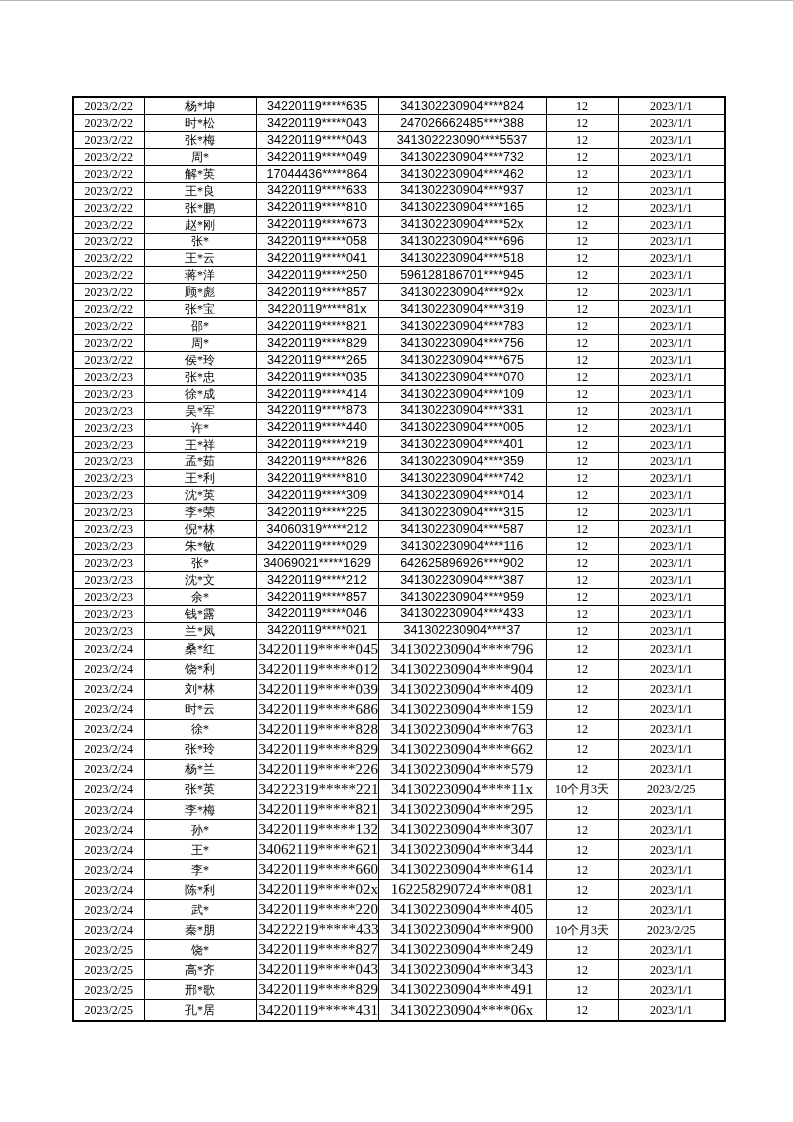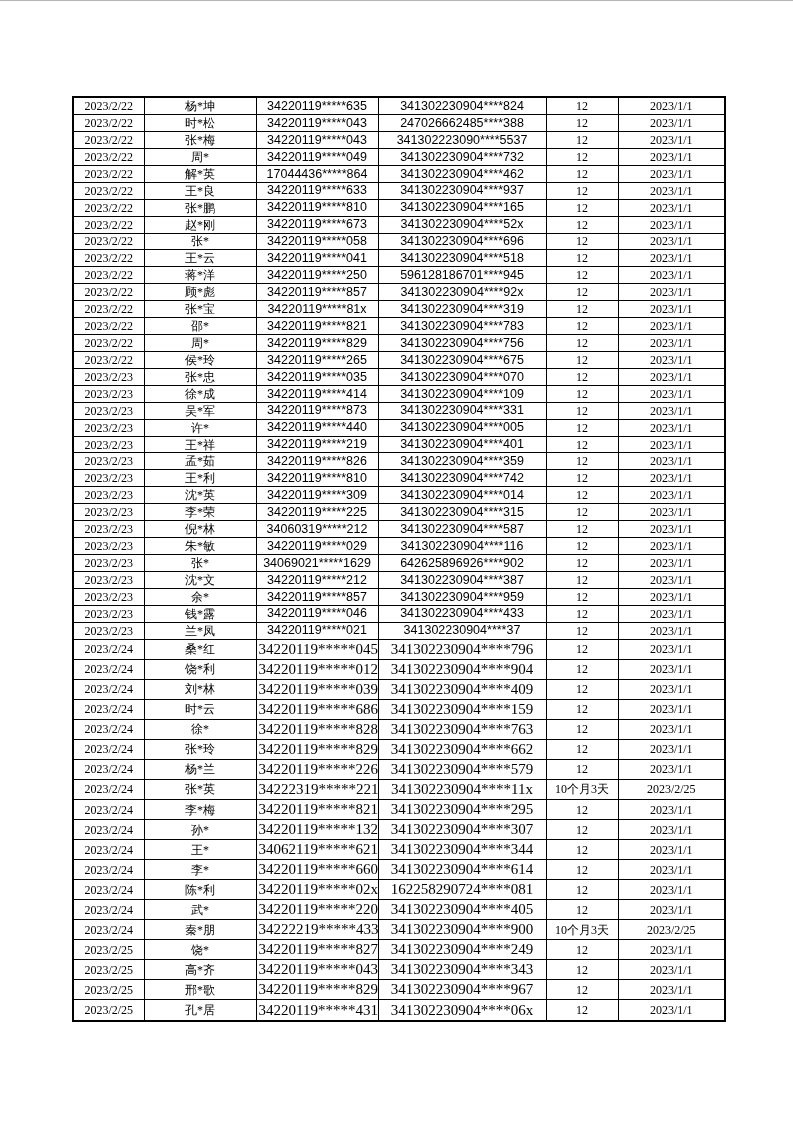--- a/index.html
+++ b/index.html
@@ -465,21 +465,21 @@
           <td class="c-name">高*齐</td>
           <td class="c-id1">34220119*****043</td>
           <td class="c-id2">341302230904****343</td>
           <td class="c-dur">12</td>
           <td class="c-start">2023/1/1</td>
         </tr>
         <tr class="num-serif">
           <td class="c-date">2023/2/25</td>
           <td class="c-name">邢*歌</td>
           <td class="c-id1">34220119*****829</td>
-          <td class="c-id2">341302230904****967</td>
+          <td class="c-id2">341302230904****491</td>
           <td class="c-dur">12</td>
           <td class="c-start">2023/1/1</td>
         </tr>
         <tr class="num-serif">
           <td class="c-date">2023/2/25</td>
           <td class="c-name">孔*居</td>
           <td class="c-id1">34220119*****431</td>
           <td class="c-id2">341302230904****06x</td>
           <td class="c-dur">12</td>
           <td class="c-start">2023/1/1</td>

